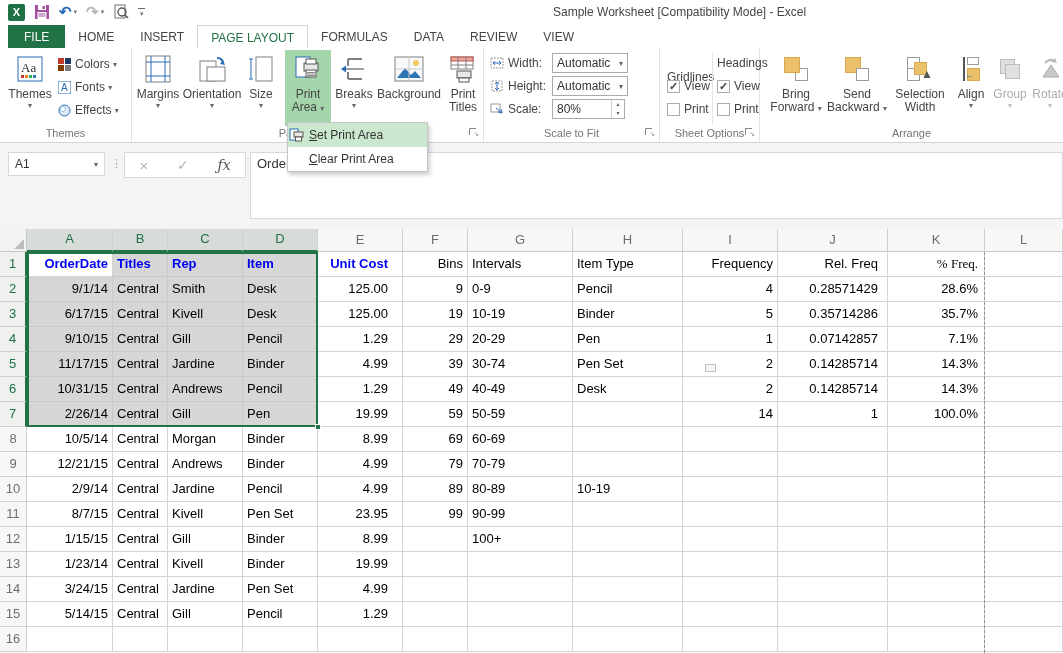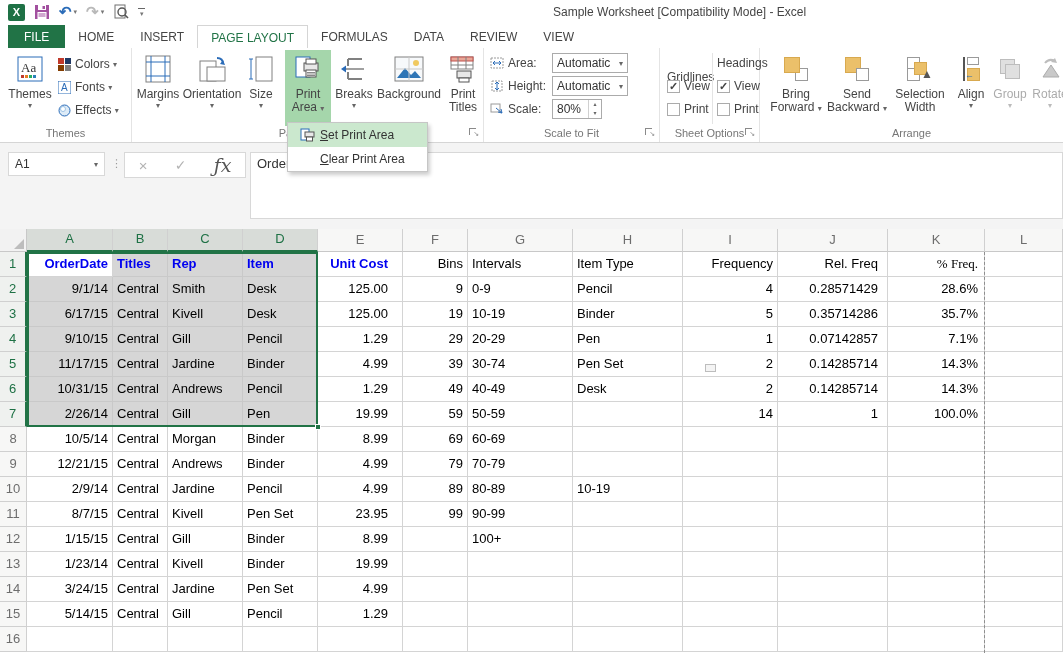--- a/index.html
+++ b/index.html
@@ -42,52 +42,52 @@
   .bigbtn.green { background:#A5D6AB; }
   .bigbtn.disabled .blabel { color:#ABABAB; }
   .caret { font-size:8px; color:#666; }
   .disabled .caret { color:#BBB; }
 
   .smallrow { position:absolute; height:20px; display:flex; align-items:center; font-size:12px; color:#444; white-space:nowrap; }
   .smallrow .si { margin-right:4px; display:inline-flex; }
 
   .combo { width:76px; height:20px; border:1px solid #ABABAB; background:#fff; font-size:12px; color:#333;
     display:flex; align-items:center; padding:0 4px; justify-content:space-between; }
-  .spin { width:50px; height:20px; border:1px solid #ABABAB; background:#fff; font-size:12px; color:#333;
+  .spin { width:73px; height:20px; border:1px solid #ABABAB; background:#fff; font-size:12px; color:#333;
     display:flex; align-items:center; padding:0 0 0 4px; justify-content:space-between; }
   .spinner { display:flex; flex-direction:column; width:13px; border-left:1px solid #D0D0D0; }
   .spinner span { font-size:6px; color:#666; text-align:center; line-height:9px; height:9px; }
 
   .chk { width:13px; height:13px; border:1px solid #ABABAB; background:#fff; display:inline-flex;
     align-items:center; justify-content:center; font-size:11px; color:#444; margin-right:4px; }
   .chk.checked:before { content:"\2713"; font-weight:bold; }
 
   .sq { display:inline-block; width:13px; height:13px; background:#EBC06A; border:1px solid #D8A94F; }
   .sq.white { background:#fff; border:1px solid #9a9a9a; }
   .sq.gray { background:#E0E0E0; border:1px solid #BDBDBD; }
 
   
   #printarea-menu { position:absolute; left:287px; top:122px; width:141px; background:#fff;
     border:1px solid #C6C6C6; box-shadow:2px 3px 4px rgba(0,0,0,.2); z-index:60; }
-  .menu-item { height:24px; display:flex; align-items:center; font-size:12px; color:#333; cursor:default; padding-left:12px; }
+  .menu-item { height:24px; display:flex; align-items:center; font-size:12px; color:#333; cursor:default; padding-left:1px; }
   .menu-item.hl { background:#CBE8CE; }
   .menu-item .mi-icon { width:20px; display:inline-flex; }
   .menu-item u { text-decoration:underline; }
 
   
   #formula-strip { position:absolute; left:0; top:143px; width:1063px; height:86px; background:#F4F4F4; }
   #name-box { position:absolute; left:8px; top:9px; width:97px; height:24px; background:#fff;
     border:1px solid #D8D8D8; font-size:12px; color:#333; display:flex; align-items:center;
     padding:0 6px; justify-content:space-between; }
   #fx-dots { position:absolute; left:111px; top:14px; color:#9a9a9a; font-size:11px; letter-spacing:0; }
   #fx-box { position:absolute; left:124px; top:9px; width:122px; height:26px; background:#fff;
     border:1px solid #D8D8D8; display:flex; align-items:center; justify-content:space-around; }
   #fx-box .x { color:#B3B3B3; font-size:15px; }
   #fx-box .ck { color:#B3B3B3; font-size:14px; }
-  #fx-box .fx { color:#555; font-size:19px; font-family:"DejaVu Serif", serif; font-style:italic; }
+  #fx-box .fx { color:#555; font-size:14px; font-family:"DejaVu Serif", serif; font-style:italic; }
   #formula-input { position:absolute; left:250px; top:9px; width:813px; height:67px; background:#fff;
     border:1px solid #D8D8D8; font-size:13px; color:#333; padding:3px 6px; overflow:hidden; white-space:nowrap; }
 
   
   #grid { position:absolute; left:0; top:229px; width:1063px; height:424px; background:#fff; }
   #colhead-row { display:flex; height:23px; }
   .corner { width:27px; height:23px; background:#F2F2F2; border-right:1px solid #C8C8C8;
     border-bottom:1px solid #C8C8C8; position:relative; }
   .corner:after { content:""; position:absolute; right:2px; bottom:2px; border-style:solid;
     border-width:0 0 10px 10px; border-color:transparent transparent #BDBDBD transparent; }
@@ -318,21 +318,21 @@
     </div>
 
     <div class="group" style="left:484px;width:176px;">
       <div class="smallrow" style="left:6px;top:5px;">
         <span class="si">
           <svg width="14" height="12" viewBox="0 0 14 12">
               <rect x="1" y="1" width="12" height="10" fill="none" stroke="#9a9a9a" stroke-dasharray="2 1"></rect>
               <path d="M3 6 h8 M3 6 l2 -2 M3 6 l2 2 M11 6 l-2 -2 M11 6 l-2 2" stroke="#2B6CB8" fill="none"></path>
             </svg>
         </span>
-        <span style="width:44px;">Area:</span>
+        <span style="width:44px;">Width:</span>
         <span class="combo">
           <span>Automatic</span>
           <span class="caret">▾</span>
         </span>
       </div>
       <div class="smallrow" style="left:6px;top:28px;">
         <span class="si">
           <svg width="14" height="12" viewBox="0 0 14 12">
               <rect x="2" y="1" width="10" height="10" fill="none" stroke="#9a9a9a" stroke-dasharray="2 1"></rect>
               <path d="M7 2 v8 M7 2 l-2 2 M7 2 l2 2 M7 10 l-2 -2 M7 10 l2 -2" stroke="#2B6CB8" fill="none"></path>

